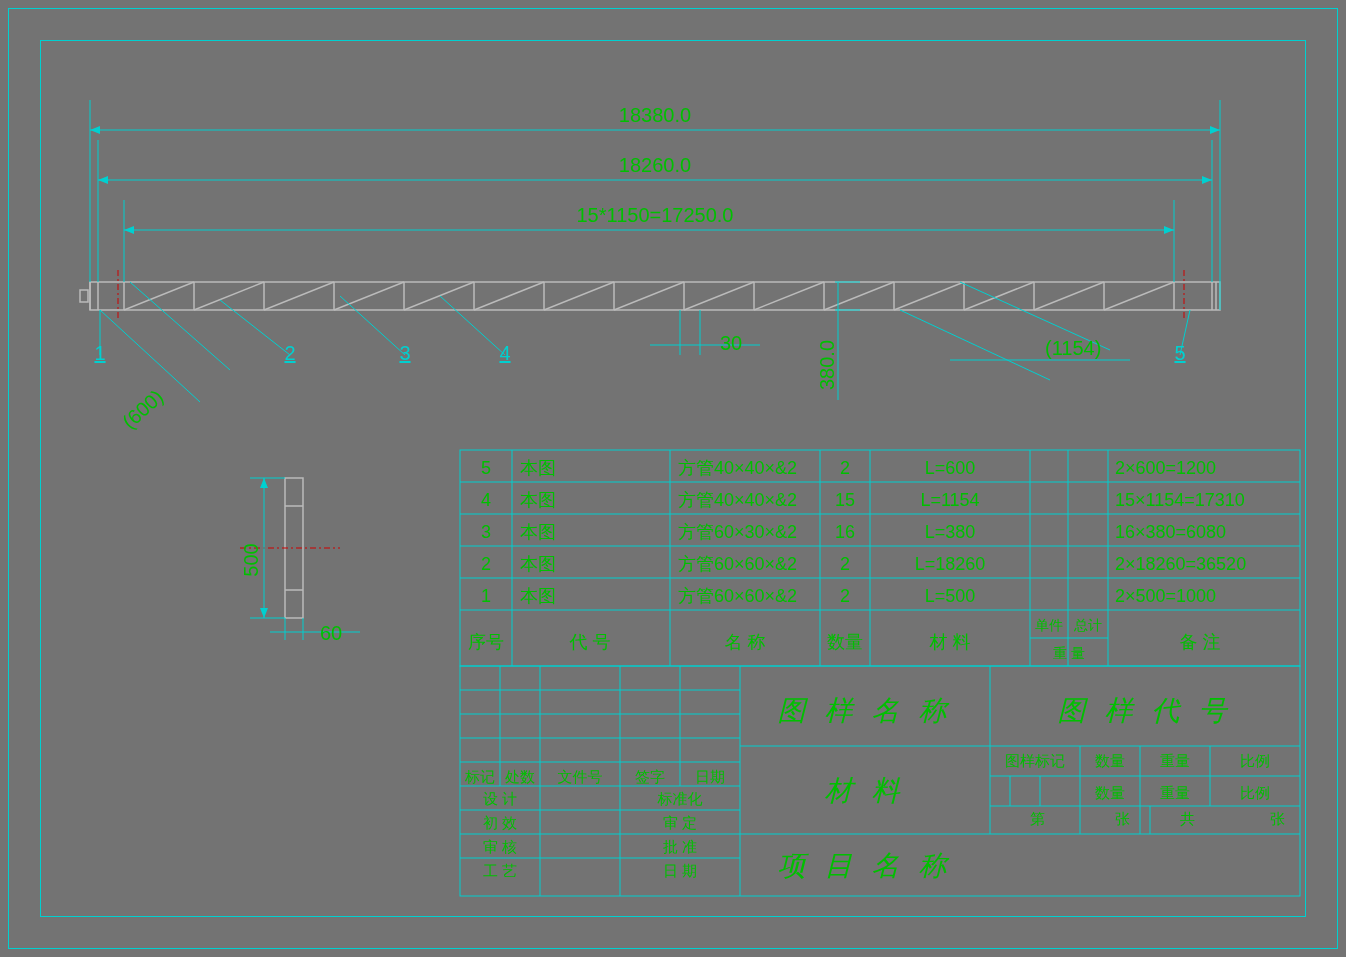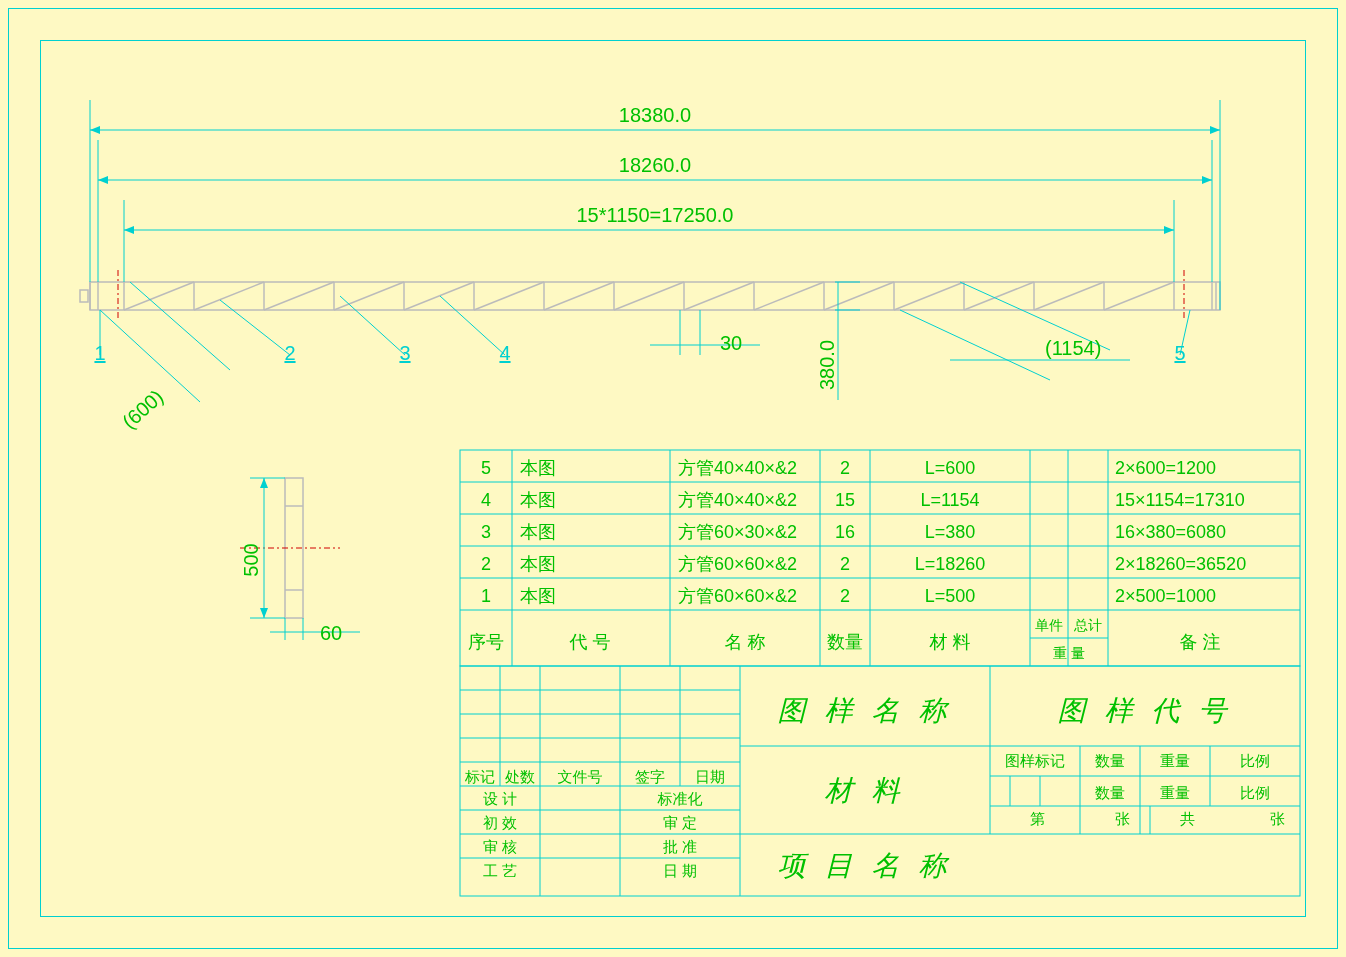--- a/index.html
+++ b/index.html
@@ -1,16 +1,16 @@
 <!DOCTYPE html>
 <html><head>
 <meta charset="utf-8">
 <style>
 html,body{margin:0;padding:0;background:#1a2833;font-family:Arial,sans-serif}
-.page{width:1346px;height:957px;background:#fef9c3;position:relative}
+.page{width:1346px;height:957px;background:#737373;position:relative}
 .frame-outer{position:absolute;left:8px;top:8px;right:8px;bottom:8px;border:1px solid #00d0d0}
 .frame-inner{position:absolute;left:40px;top:40px;right:40px;bottom:40px;border:1px solid #00d0d0}
 .cyan{stroke:#00d0d0;fill:none}
 .green{fill:#00c000;font-family:Arial}
 .greentxt{fill:#00c000;font-family:Arial;font-size:20px}
 .cyantxt{fill:#00d0d0;font-family:Arial;font-size:20px}
 .greenbig{fill:#00c000;font-family:"SimSun",serif;font-size:28px;font-style:italic;letter-spacing:6px}
 .white{stroke:#bbb;fill:none;stroke-width:1.5}
 .reddash{stroke:#d00000;stroke-dasharray:6 3 2 3;fill:none}
 svg text{user-select:none}

